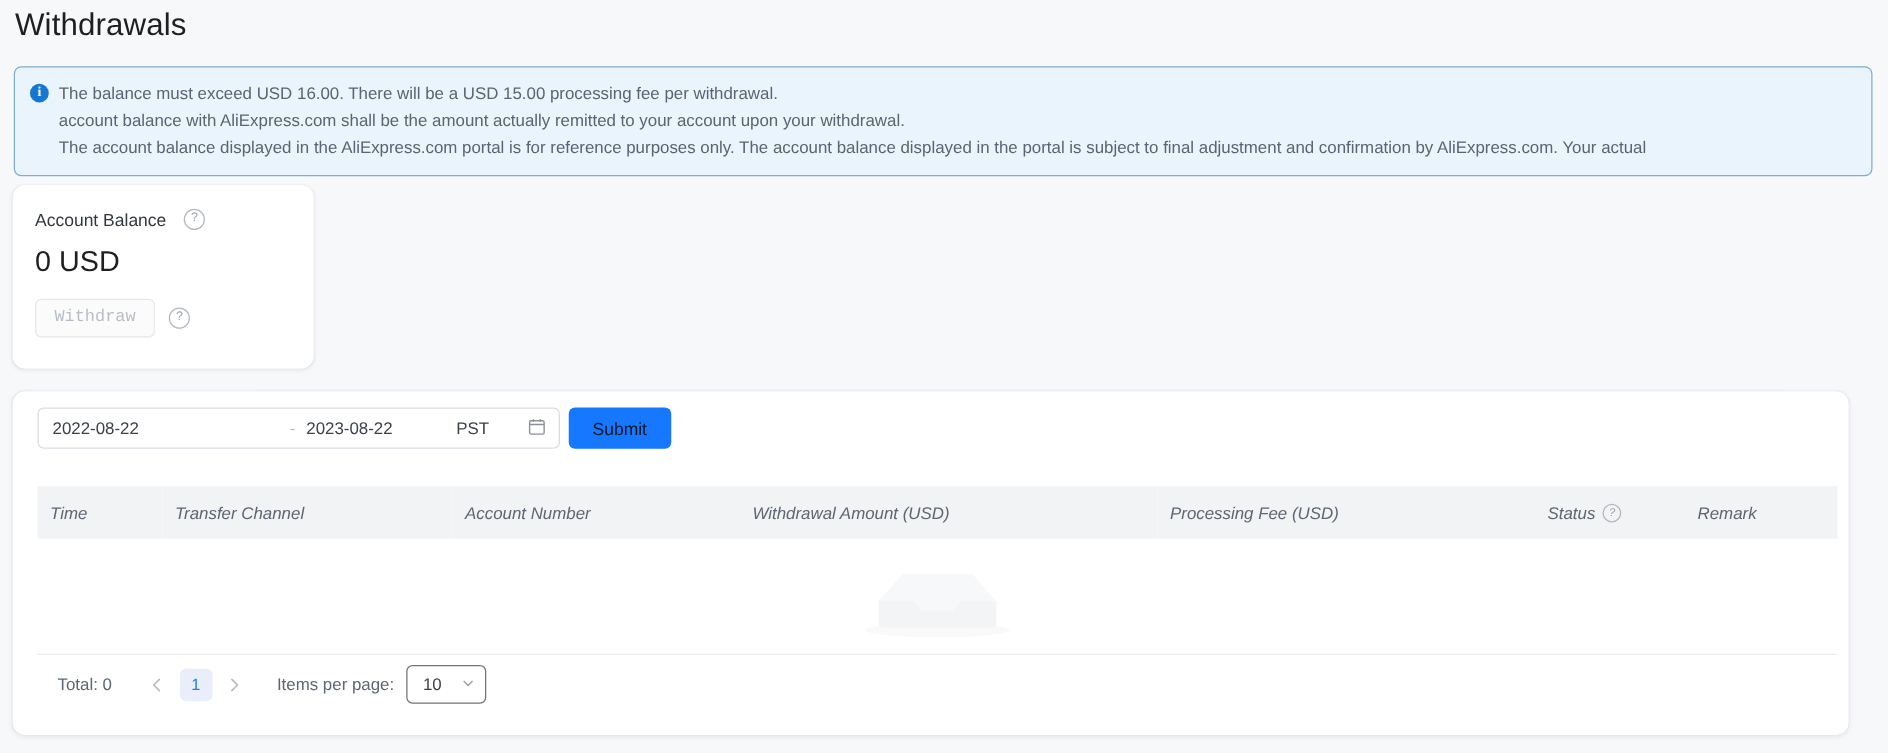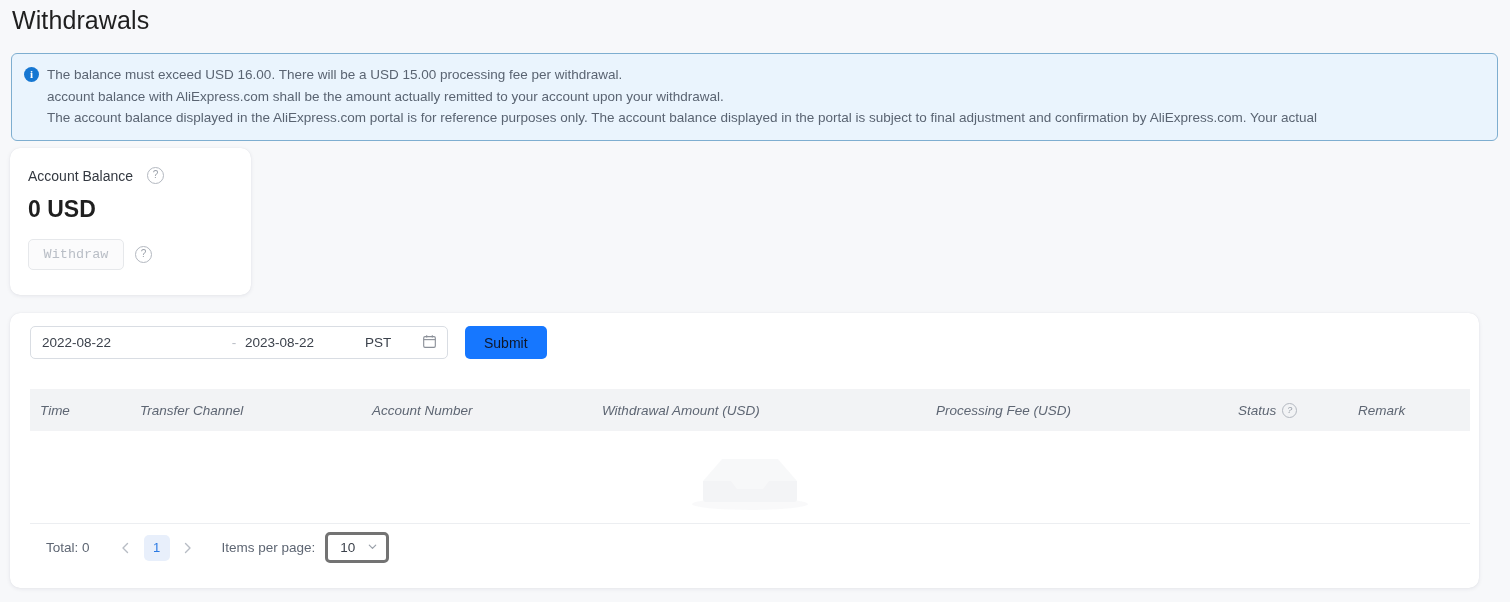--- a/index.html
+++ b/index.html
@@ -80,21 +80,21 @@
     display: flex;
     align-items: center;
     gap: 14px;
     font-size: 14px;
     color: #333840;
   }
   .balance-amount {
     margin-top: 12px;
     font-size: 23px;
     color: #1f1f1f;
-    font-weight: 700;
+    font-weight: 400;
   }
   .withdraw-row {
     margin-top: 16px;
     display: flex;
     align-items: center;
     gap: 11px;
   }
   .withdraw-btn {
     width: 96px;
     height: 31px;
@@ -138,21 +138,21 @@
     box-shadow: 0 1px 4px rgba(20,30,60,0.08), 0 0 1px rgba(20,30,60,0.10);
   }
 
   
   .filter-row {
     position: absolute;
     left: 20px;
     top: 13px;
     display: flex;
     align-items: center;
-    gap: 17px;
+    gap: 7px;
   }
   .date-range {
     width: 418px;
     height: 33px;
     box-sizing: border-box;
     border: 1px solid #d9dde3;
     border-radius: 5px;
     background: #fff;
     display: flex;
     align-items: center;
@@ -257,21 +257,21 @@
   .pg-btn.page-num {
     background: #e8effb;
     color: #2b7ae3;
     margin: 0 5px;
   }
   .ipp-label { margin-left: 21px; margin-right: 10px; }
   .ipp-select {
     width: 64px;
     height: 31px;
     box-sizing: border-box;
-    border: 3px solid #737373;
+    border: 1px solid #737373;
     border-radius: 5px;
     background: #fff;
     display: flex;
     align-items: center;
     padding: 0 8px 0 12px;
     font-size: 13.5px;
     color: #3c424c;
     cursor: pointer;
   }
   .ipp-select .chev { margin-left: auto; }

